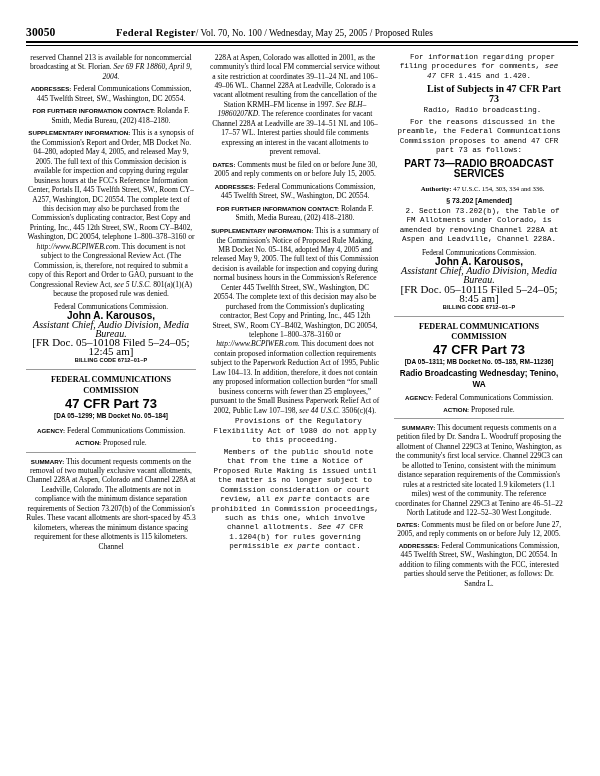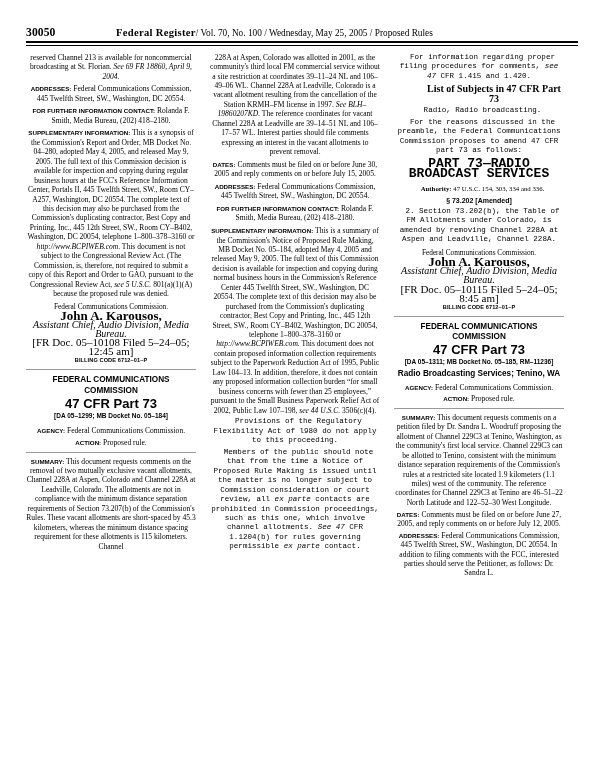--- a/index.html
+++ b/index.html
@@ -80,21 +80,21 @@
   .lead {
     font-family: "Liberation Sans", sans-serif;
     font-weight: bold;
     font-size: 6.2px;
     letter-spacing: .02px;
   }
   .gap { height: 3.2px; }
   .gap-sm { height: 2.2px; }
 
   .h-agency {
-    font-family: Liberation Sans, sans-serif;
+    font-family: Liberation Serif, serif;
     font-weight: bold;
     font-size: 8.2px;
     line-height: 10.2px;
     margin-top: 0;
   }
   .h-cfr {
     font-family: "Liberation Sans", sans-serif;
     font-weight: bold;
     font-size: 13px;
     line-height: 9.4px;
@@ -105,42 +105,42 @@
     font-size: 6.5px;
     line-height: 8.4px;
   }
   .h-subject {
     font-family: "Liberation Sans", sans-serif;
     font-weight: bold;
     font-size: 8.2px;
     line-height: 10.2px;
   }
   .h-part {
-    font-family: Liberation Mono, monospace;
-    font-weight: bold;
-    font-size: 13px;
+    font-family: Liberation Sans, sans-serif;
+    font-weight: bold;
+    font-size: 10px;
     line-height: 10.2px;
   }
   .h-list {
     font-family: "Liberation Serif", serif;
     font-weight: bold;
     font-size: 10px;
     line-height: 10px;
     padding-left: 30px;
   }
   .h-sec {
     font-family: "Liberation Sans", sans-serif;
     font-weight: bold;
     font-size: 7.0px;
     line-height: 9px;
   }
   .sig-name {
-    font-family: Liberation Serif, serif;
-    font-weight: bold;
-    font-size: 13px;
+    font-family: Liberation Sans, sans-serif;
+    font-weight: bold;
+    font-size: 10px;
     line-height: 9.2px;
   }
   .sig-title {
     font-style: italic;
     font-size: 10px;
     line-height: 9.2px;
   }
   .sig-agency {
     font-size: 7.3px;
     line-height: 9.2px;
@@ -289,21 +289,21 @@
       <p class="billing">BILLING CODE 6712–01–P</p>
 
       <hr class="hr-short">
 
       <p class="h-agency">FEDERAL COMMUNICATIONS COMMISSION</p>
       <div class="gap"></div>
       <p class="h-cfr">47 CFR Part 73</p>
       <div class="gap"></div>
       <p class="h-docket">[DA 05–1311; MB Docket No. 05–185, RM–11236]</p>
       <div class="gap"></div>
-      <p class="h-subject">Radio Broadcasting Services; Tenino, WA</p>
+      <p class="h-subject">Radio Broadcasting Wednesday; Tenino, WA</p>
       <div class="gap"></div>
 
       <p class="flush"><span class="lead">AGENCY:</span> <span>Federal Communications Commission.</span></p>
       <div class="gap-sm"></div>
       <p class="flush"><span class="lead">ACTION:</span> <span>Proposed rule.</span></p>
 
       <hr class="hr-sum">
 
       <p class="flush"><span class="lead">SUMMARY:</span> <span>This document requests comments on a petition filed by Dr. Sandra L. Woodruff proposing the allotment of Channel 229C3 at Tenino, Washington, as the community's first local service. Channel 229C3 can be allotted to Tenino, consistent with the minimum distance separation requirements of the Commission's rules at a restricted site located 1.9 kilometers (1.1 miles) west of the community. The reference coordinates for Channel 229C3 at Tenino are 46–51–22 North Latitude and 122–52–30 West Longitude.</span></p>
       <div class="gap-sm"></div>

